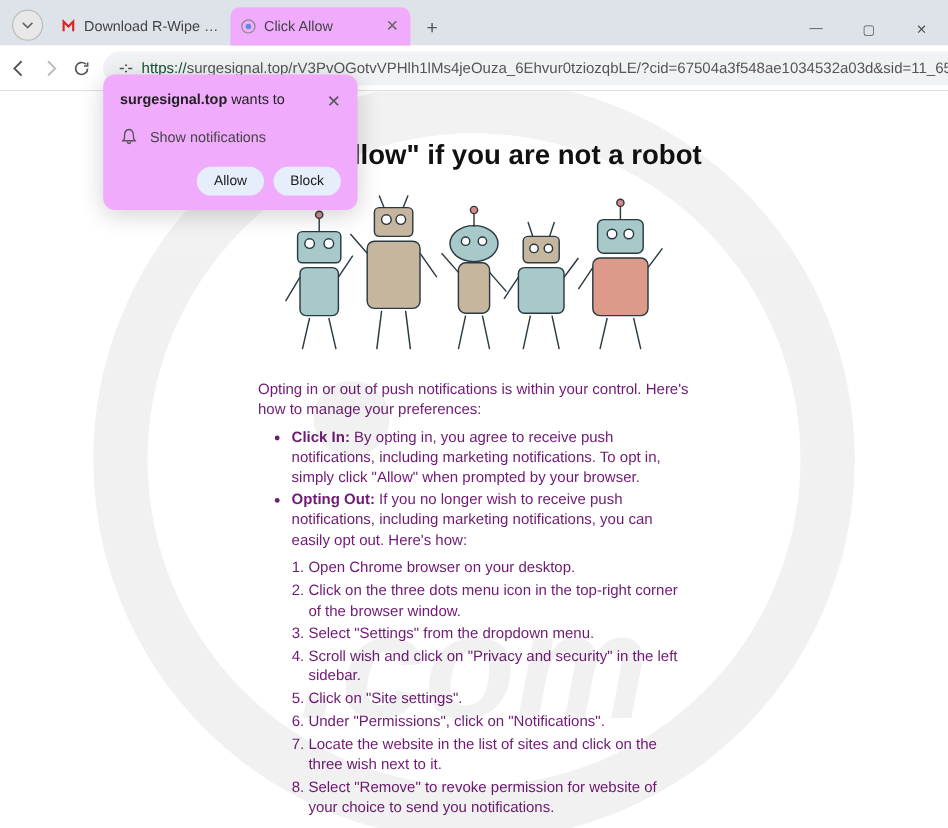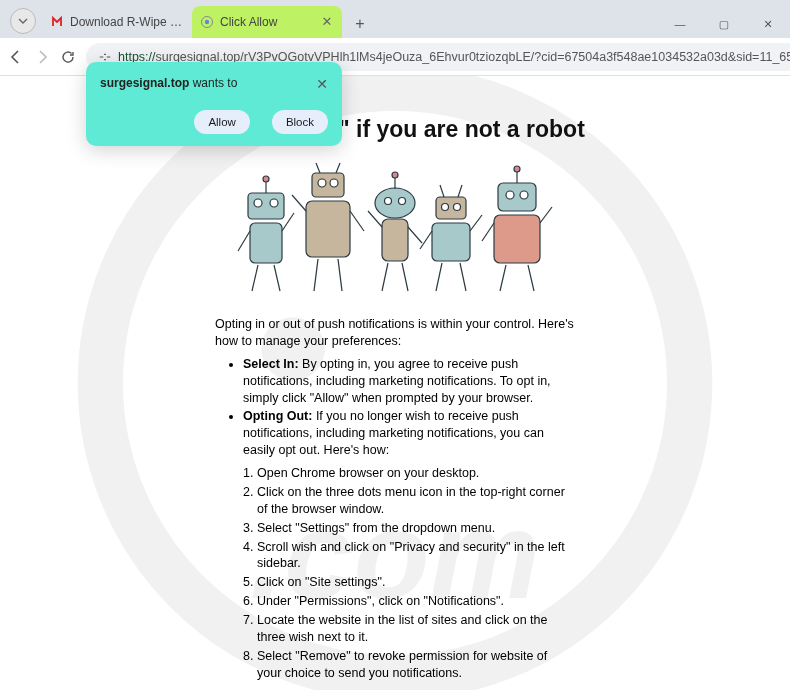--- a/index.html
+++ b/index.html
@@ -2,49 +2,49 @@
 <html><head>
 <meta charset="utf-8">
 <style>
 * { margin: 0; padding: 0; box-sizing: border-box; font-family: Arial, sans-serif; }
 body { width: 790px; height: 690px; background: #e8e8e8; overflow: hidden; position: relative; }
 .browser { width: 100%; height: 100%; background: #fff; display: flex; flex-direction: column; }
 .titlebar { height: 38px; background: #dee2e9; display: flex; align-items: flex-end; padding-left: 6px; }
 .profile-circle { width: 26px; height: 26px; background: #e8e8e8; border: 1px solid #bbb; border-radius: 50%; margin: 0 6px 4px 4px; display: flex; align-items: center; justify-content: center; }
 .tabs { display: flex; align-items: flex-end; flex: 1; }
 .tab { height: 32px; min-width: 150px; max-width: 150px; display: flex; align-items: center; padding: 0 8px; font-size: 12px; color: #444; border-radius: 8px 8px 0 0; position: relative; gap: 6px; }
-.tab.active { background: #bef264; align-items: center; }
+.tab.active { background: #f0abfc; align-items: center; }
 .tab .favicon { width: 14px; height: 14px; flex-shrink: 0; }
 .tab-title { white-space: nowrap; overflow: hidden; text-overflow: ellipsis; flex: 1; }
 .tab-close { width: 14px; height: 14px; font-size: 13px; color: #666; text-align: center; line-height: 14px; cursor: pointer; }
 .newtab { width: 28px; height: 28px; display: flex; align-items: center; justify-content: center; font-size: 16px; color: #555; cursor: pointer; margin-left: 4px; }
 .win-controls { display: flex; align-items: flex-start; padding-top: 2px; }
 .win-btn { width: 44px; height: 28px; display: flex; align-items: center; justify-content: center; font-size: 11px; color: #555; }
 .toolbar { height: 38px; background: #fff; border-bottom: 1px solid #e0e0e0; display: flex; align-items: center; padding: 0 8px; gap: 10px; }
 .tb-btn { width: 22px; height: 22px; display: flex; align-items: center; justify-content: center; color: #555; font-size: 15px; cursor: pointer; }
 .urlbar { flex: 1; height: 28px; background: #f0f2f5; border-radius: 14px; display: flex; align-items: center; padding: 0 12px; font-size: 12.5px; color: #555; gap: 6px; }
 .url-text { flex: 1; white-space: nowrap; overflow: hidden; text-overflow: ellipsis; }
 .url-text .proto { color: #14532d; }
 .page { flex: 1; background: #fff; position: relative; overflow: hidden; }
 .content { padding: 40px 60px 0; text-align: center; }
 .headline { font-size: 23px; color: #111; margin-bottom: 10px; }
 .robots { width: 330px; height: 145px; margin: 0 auto 18px; }
-.info-block { max-width: 360px; margin: 0 auto; text-align: left; font-size: 12.5px; color: #000000; line-height: 1.35; }
+.info-block { max-width: 360px; margin: 0 auto; text-align: left; font-size: 12.5px; color: #701a75; line-height: 1.35; }
 .info-block p { margin-bottom: 6px; }
 .info-block ul { padding-left: 28px; margin-bottom: 6px; }
 .info-block ol { padding-left: 42px; margin-bottom: 24px; }
 .info-block li { margin-bottom: 2px; }
 .hr { border: none; border-top: 1px solid #ccc; margin: 8px 0; }
-.perm-popup { position: absolute; top: 62px; left: 86px; width: 256px; background: #5eead4; border-radius: 10px; box-shadow: 0 4px 20px rgba(0,0,0,.18); padding: 14px 14px 12px; z-index: 10; }
+.perm-popup { position: absolute; top: 62px; left: 86px; width: 212px; background: #f0abfc; border-radius: 10px; box-shadow: 0 4px 20px rgba(0,0,0,.18); padding: 14px 14px 12px; z-index: 10; }
 .perm-head { display: flex; justify-content: space-between; align-items: flex-start; }
 .perm-title { font-size: 12px; color: #222; }
 .perm-title b { font-weight: bold; }
 .perm-close { font-size: 14px; color: #555; cursor: pointer; }
 .perm-row { display: flex; align-items: center; gap: 10px; font-size: 12px; color: #444; margin-top: 14px; }
-.perm-actions { display: flex; justify-content: flex-end; gap: 22px; margin-top: 18px; }
+.perm-actions { display: flex; justify-content: flex-end; gap: 8px; margin-top: 18px; }
 .pill-btn { background: #e7eefb; border: none; border-radius: 14px; padding: 6px 14px; font-size: 11.5px; color: #1a1a1a; cursor: pointer; }
 
 .wm { position: absolute; inset: 0; pointer-events: none; opacity: .05; display: flex; align-items: center; justify-content: center; font-weight: bold; }
 .wm svg { width: 680px; height: 680px; }
 </style>
 </head>
 <body>
 
 <div class="browser">
   <div class="titlebar">
@@ -184,21 +184,21 @@
               <line x1="298" y1="112" x2="304" y2="138"></line>
             <line x1="287" y1="30" x2="287" y2="18"></line>
               <circle cx="287" cy="16" r="3" fill="#d88"></circle>
           </g>
         </svg>
       </div>
 
       <div class="info-block">
         <p>Opting in or out of push notifications is within your control. Here's how to manage your preferences:</p>
         <ul>
-          <li><b>Select In:</b><span> By opting in, you agree to receive push notifications, including marketing notifications. To opt in, simply click "Allow" when prompted by your browser.</span></li>
+          <li><b>Click In:</b><span> By opting in, you agree to receive push notifications, including marketing notifications. To opt in, simply click "Allow" when prompted by your browser.</span></li>
           <li><b>Opting Out:</b><span> If you no longer wish to receive push notifications, including marketing notifications, you can easily opt out. Here's how:</span></li>
         </ul>
         <ol>
           <li>Open Chrome browser on your desktop.</li>
           <li>Click on the three dots menu icon in the top-right corner of the browser window.</li>
           <li>Select "Settings" from the dropdown menu.</li>
           <li>Scroll wish and click on "Privacy and security" in the left sidebar.</li>
           <li>Click on "Site settings".</li>
           <li>Under "Permissions", click on "Notifications".</li>
           <li>Locate the website in the list of sites and click on the three wish next to it.</li>
@@ -209,17 +209,23 @@
 
     </div>
   </div>
 </div>
 
 <div class="perm-popup">
   <div class="perm-head">
     <div class="perm-title"><b>surgesignal.top</b><span> wants to</span></div>
     <div class="perm-close">✕</div>
   </div>
+  <div class="perm-row">
+    <svg width="15" height="15" viewBox="0 0 16 16">
+        <path d="M8 2 C5 2 4 5 4 8 L4 10 L2.5 12 L13.5 12 L12 10 L12 8 C12 5 11 2 8 2 Z M6.5 13 A1.5 1.5 0 0 0 9.5 13" stroke="#555" fill="none" stroke-width="1.2"></path>
+      </svg>
+    <span>Show notifications</span>
+  </div>
   <div class="perm-actions">
     <button class="pill-btn">Allow</button>
     <button class="pill-btn">Block</button>
   </div>
 </div>
 
 </body></html>

